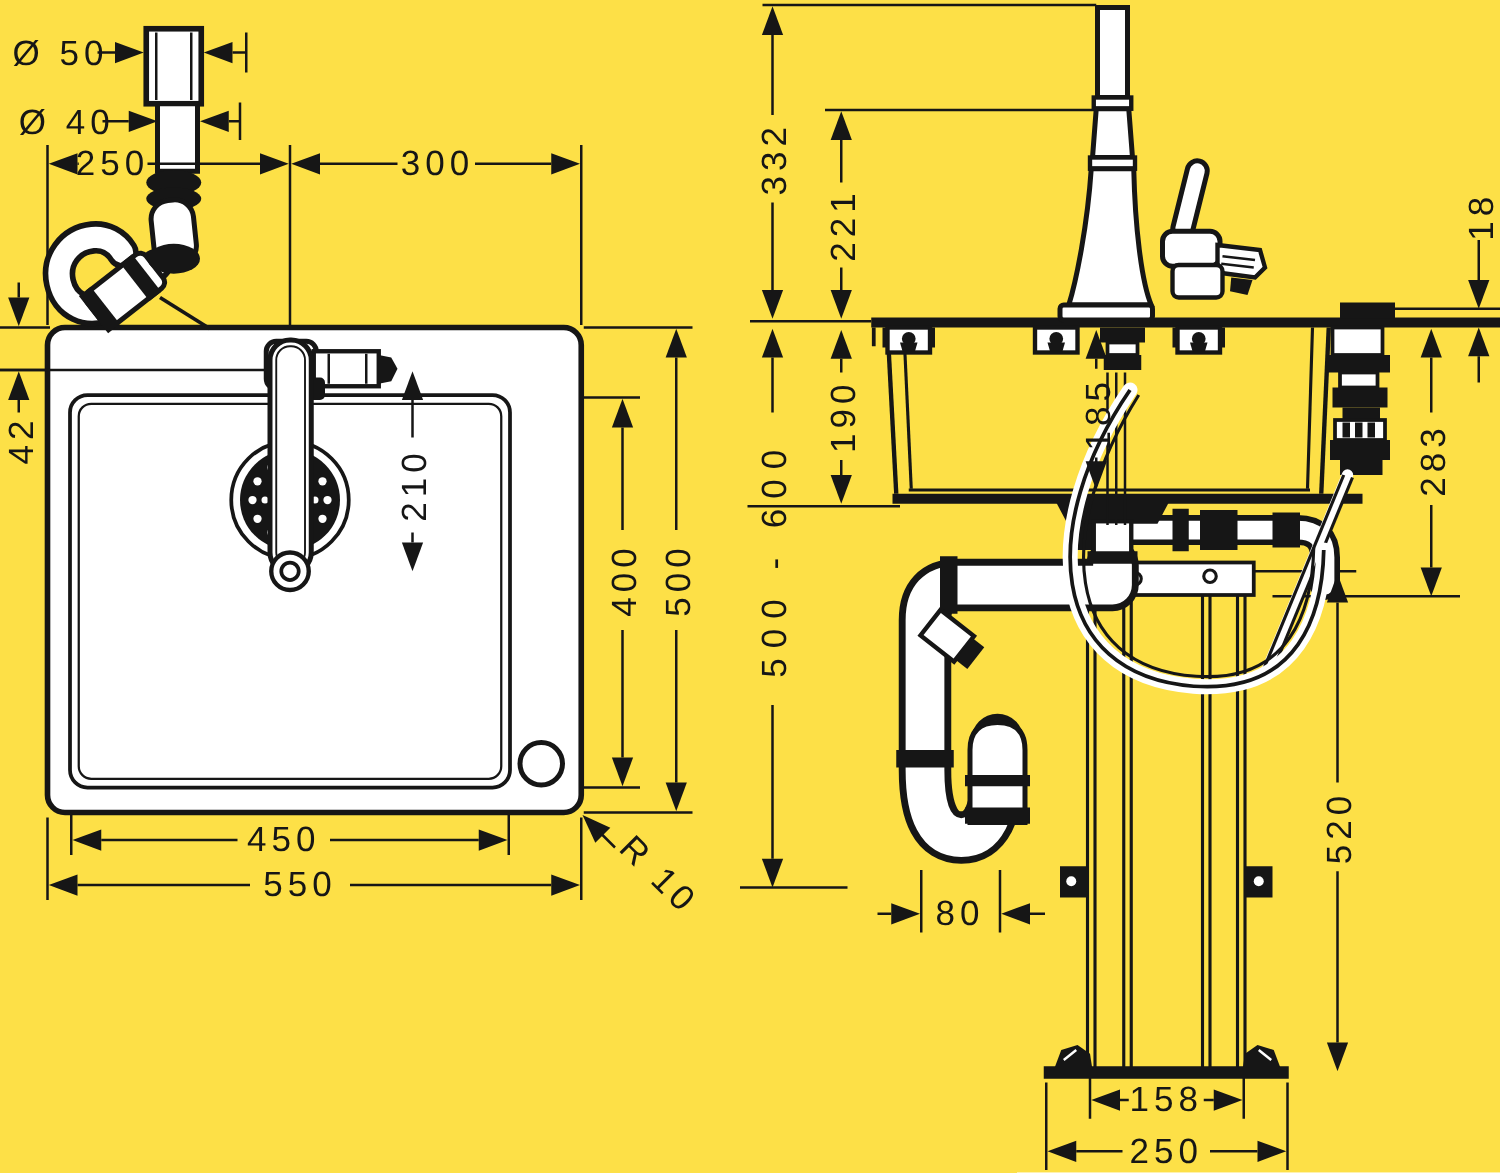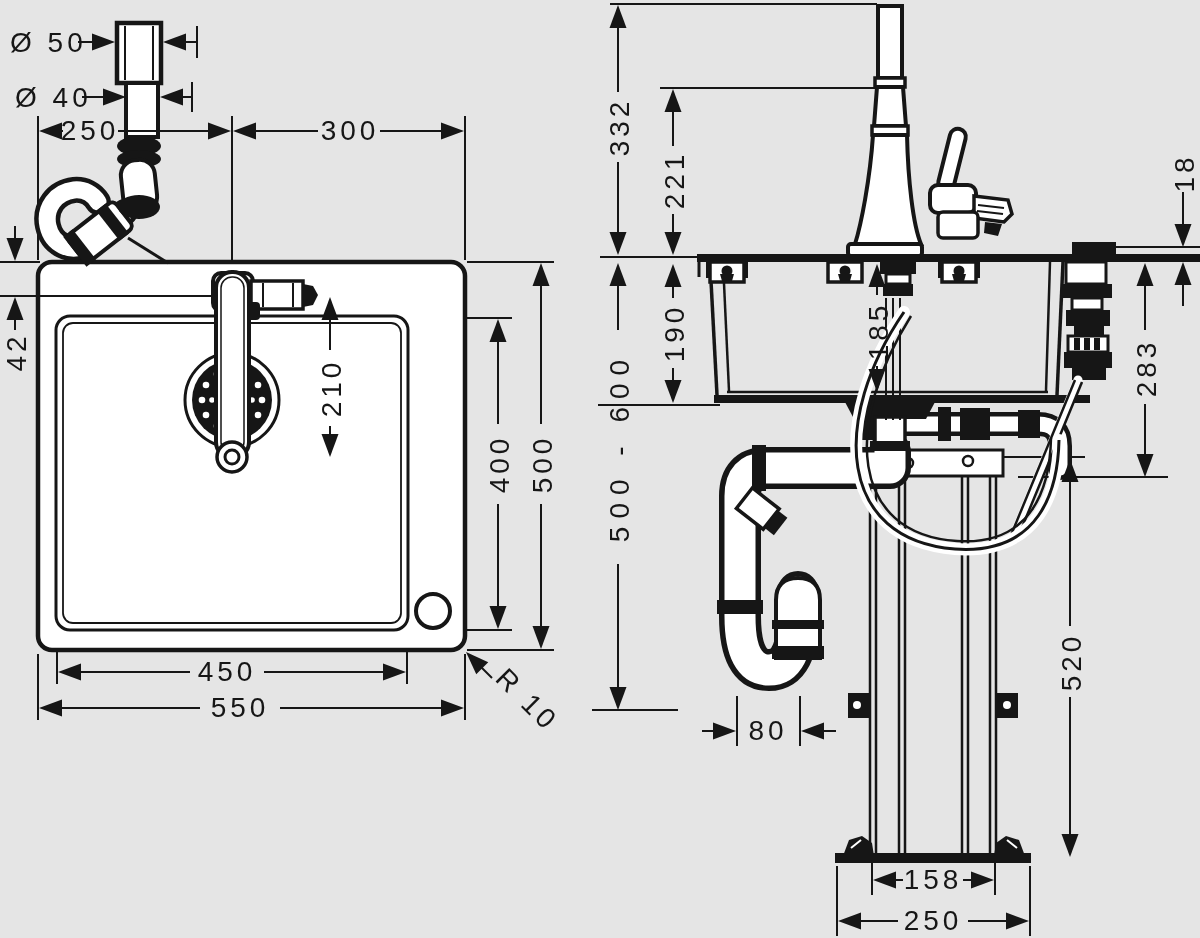--- a/index.html
+++ b/index.html
@@ -1,16 +1,16 @@
 <!DOCTYPE html>
 <html><head>
 <meta charset="utf-8">
 <style>
   html,body{margin:0;padding:0;background:#fff;}
-  #stage{position:relative;width:1200px;height:938px;background:#e5e5e5;overflow:hidden;
+  #stage{position:relative;width:1200px;height:938px;background:#fde047;overflow:hidden;
          font-family:"Liberation Sans", sans-serif;}
   svg{display:block}
   .dimtxt{font-family:"Liberation Sans", sans-serif;font-size:28px;letter-spacing:4px;fill:#161616;}
   .dimtxt.wide{letter-spacing:8px;}
   .ln{stroke:#161616;fill:none;}
   .t1{stroke-width:2;}
   .t3{stroke-width:4.5;}
   .fw{fill:#fff;stroke:#161616;}
   .fb{fill:#161616;stroke:none;}
   .pipe-o{stroke:#161616;fill:none;stroke-linejoin:round;stroke-linecap:round;}

